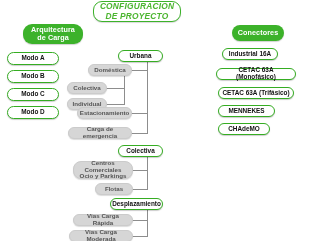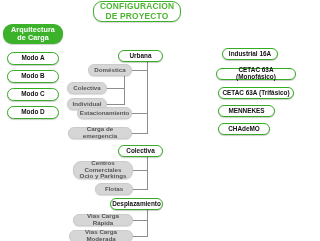--- a/index.html
+++ b/index.html
@@ -32,20 +32,21 @@
   
   .hdr {
     background: #3cb22a;
     color: #ffffff;
     border-radius: 9px;
     font-size: 7.2px;
     font-weight: bold;
     letter-spacing: .1px;
     padding: 1px 20px;
     box-shadow: 0 1px 1px rgba(0,0,0,.18);
+    margin-left: 20px;
   }
 
   
   .title-pill {
     background: #ffffff;
     color: #4cb530;
     border: 1.4px solid #3cb22a;
     border-radius: 9px;
     font-size: 8.4px;
     font-weight: bold;
@@ -84,21 +85,21 @@
     z-index: 1;
   }
   .line.v { width: 1.4px; }
   .line.h { height: 1.4px; }
 </style>
 </head>
 <body>
 
 <div id="canvas">
 
-  <div class="node title-pill" style="left:93px; top:1px; width:88px; height:21px;">CONFIGURACION
+  <div class="node title-pill" style="left:93px; top:1px; width:88px; height:21px;font-style:italic;">CONFIGURACION
 DE PROYECTO</div>
 
   <div class="node hdr" style="left:3px; top:24px; width:60px; height:20px;">Arquitectura
 de Carga</div>
 
   <div class="node leaf-green" style="left:7px; top:52px; width:52px; height:13px;">Modo A</div>
 
   <div class="node leaf-green" style="left:7px; top:70px; width:52px; height:13px;">Modo B</div>
 
   <div class="node leaf-green" style="left:7px; top:88px; width:52px; height:13px;">Modo C</div>
@@ -141,20 +142,21 @@
   <div class="node leaf-green" style="left:110px; top:198px; width:53px; height:12px;">Desplazamiento</div>
 
   <div class="line v" style="left:147px; top:210px; height:26px;"></div>
   <div class="line h" style="left:132px; top:220px; width:16px;"></div>
   <div class="line h" style="left:132px; top:236px; width:16px;"></div>
 
   <div class="node leaf-grey" style="left:73px; top:214px; width:60px; height:12px;">Vias Carga Rápida</div>
 
   <div class="node leaf-grey" style="left:69px; top:230px; width:64px; height:12px;">Vias Carga Moderada</div>
 
+  <div class="node hdr" style="left:212px; top:25px; width:52px; height:16px;">Conectores</div>
 
   <div class="node leaf-green" style="left:222px; top:48px; width:56px; height:12px;">Industrial 16A</div>
 
   <div class="node leaf-green" style="left:216px; top:68px; width:80px; height:12px;">CETAC 63A (Monofásico)</div>
 
   <div class="node leaf-green" style="left:218px; top:87px; width:76px; height:12px;">CETAC 63A (Trifásico)</div>
 
   <div class="node leaf-green" style="left:218px; top:105px; width:57px; height:12px;">MENNEKES</div>
 
   <div class="node leaf-green" style="left:218px; top:123px; width:52px; height:12px;">CHAdeMO</div>

